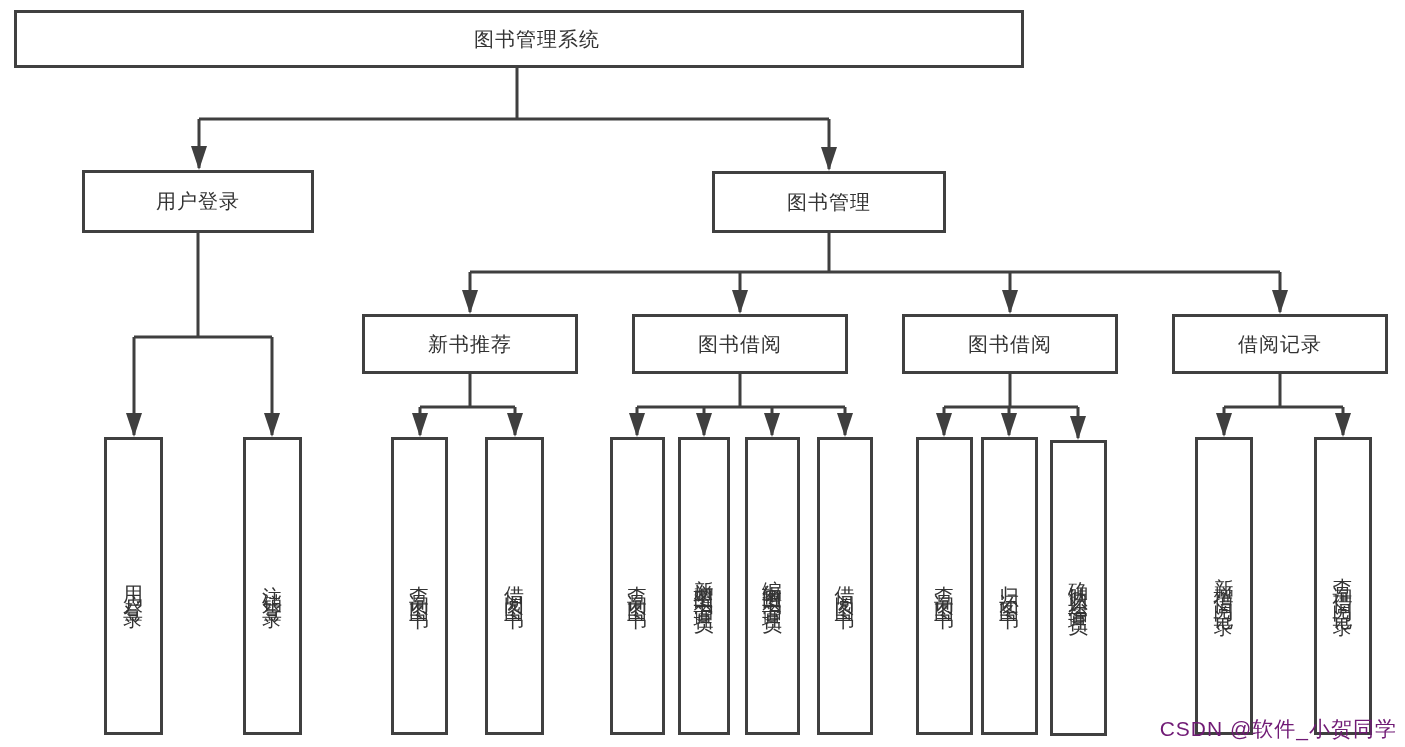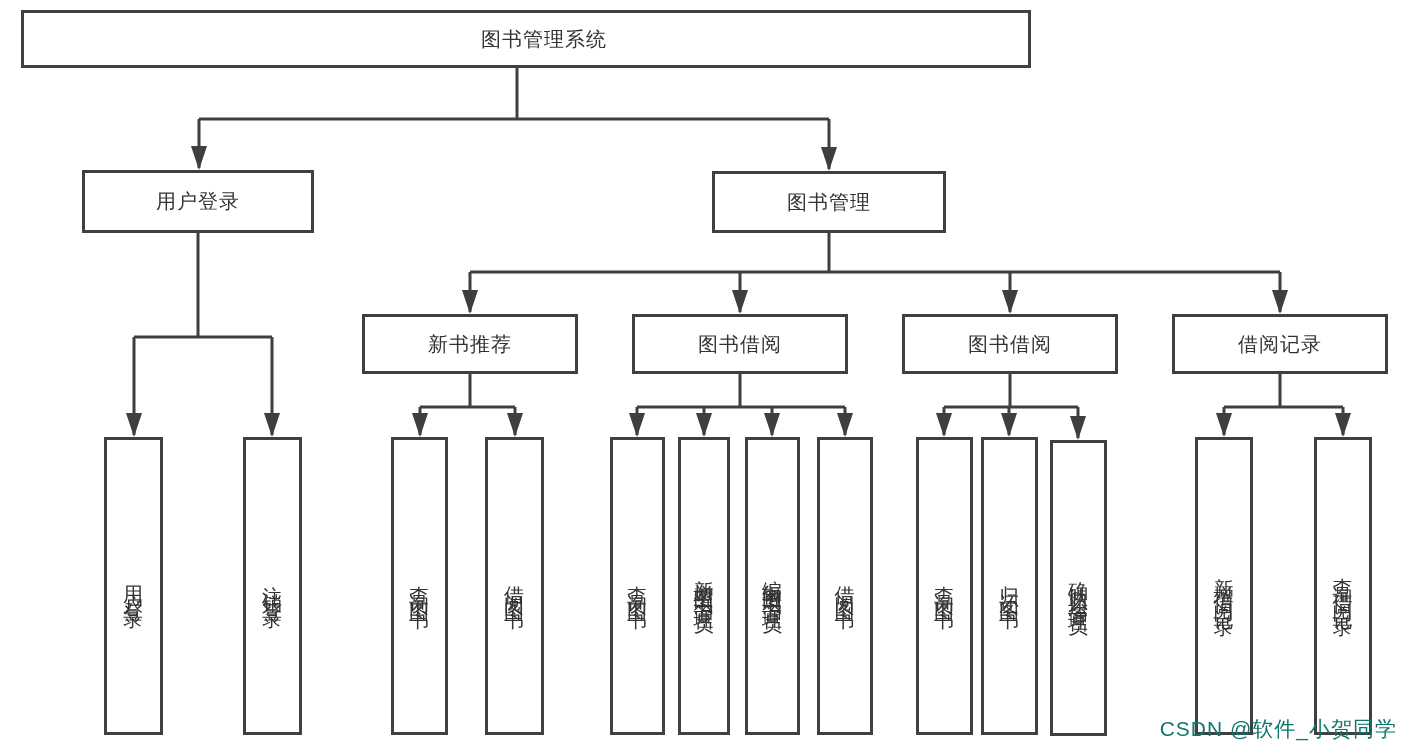--- a/index.html
+++ b/index.html
@@ -45,21 +45,21 @@
   }
   .connectors polygon {
     fill: #3f3f3f;
     stroke: none;
   }
   .watermark {
     position: absolute;
     right: 8px;
     bottom: 4px;
     font-size: 21px;
-    color: #0f766e;
+    color: #701a75;
     letter-spacing: 1px;
     white-space: nowrap;
   }
 </style>
 </head>
 <body>
 
 <svg class="connectors" width="1405" height="747" viewBox="0 0 1405 747">
 
   <g>
@@ -103,21 +103,21 @@
     <polygon points="1070,416 1086,416 1078,440"></polygon>
   </g>
 
   <g>
     <path d="M1280,374 V407 M1224,407 H1343 M1224,407 V435 M1343,407 V435"></path>
     <polygon points="1216,413 1232,413 1224,437"></polygon>
     <polygon points="1335,413 1351,413 1343,437"></polygon>
   </g>
 </svg>
 
-<div class="node box-h" style="left:21px; top:10px; width:1010px; height:58px;padding-left:36px;">
+<div class="node box-h" style="left:14px; top:10px; width:1010px; height:58px;padding-left:36px;">
   <span>图书管理系统</span>
 </div>
 
 <div class="node box-h" style="left:82px; top:170px; width:232px; height:63px;">
   <span>用户登录</span>
 </div>
 <div class="node box-h" style="left:712px; top:171px; width:234px; height:62px;">
   <span>图书管理</span>
 </div>
 

